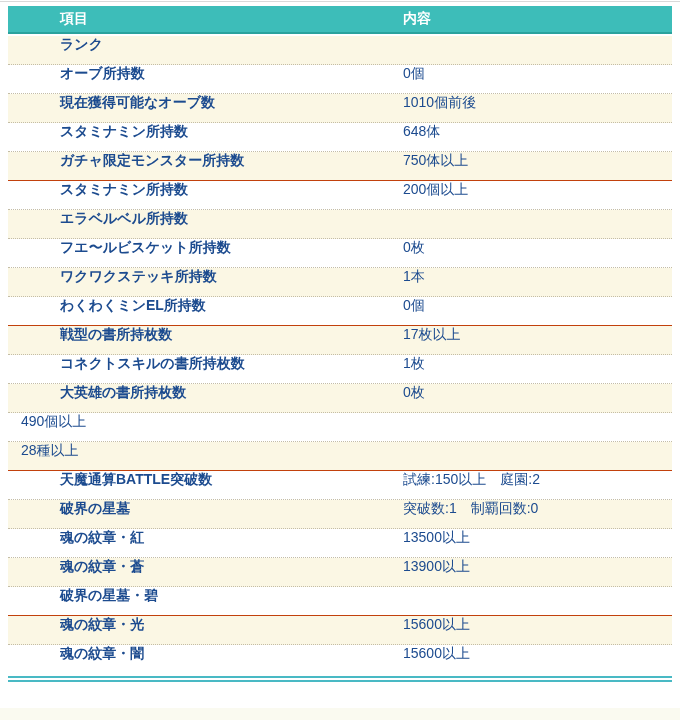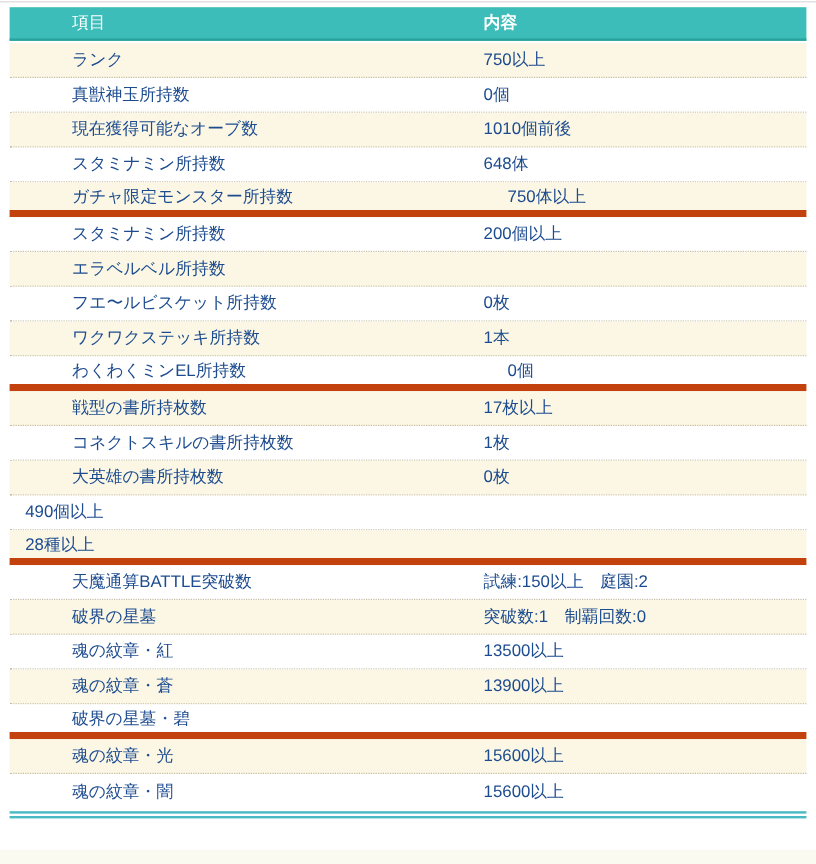--- a/index.html
+++ b/index.html
@@ -29,36 +29,35 @@
     height: 26px;
     background: #3dbdb9;
     border-bottom: 2px solid #2aa29d;
     color: #ffffff;
     font-weight: bold;
     font-size: 14px;
   }
   .rows { margin-top: 2px; }
   .row {
     display: flex;
-    align-items: center;
     height: 29px;
     border-bottom: 1px dotted #c4bda6;
     font-size: 14px;
     color: #1c4b8f;
     box-sizing: border-box;
   }
   .row:nth-child(odd)  { background: #fbf7e4; }
   .row:nth-child(even) { background: #ffffff; }
-  .row.group-end { border-bottom: 6px solid #c2410c; gap: 20px; }
+  .row.group-end { border-bottom: 1px solid #c2410c; }
   .row:last-child { border-bottom: none; }
   .cell-label {
     width: 382px;
     padding-left: 52px;
     box-sizing: border-box;
-    font-weight: normal;
+    font-weight: bold;
     white-space: nowrap;
     overflow: hidden;
   }
   .cell-value {
     flex: 1;
     white-space: nowrap;
     overflow: hidden;
     padding-left: 13px;
   }
   .bottom-rule {
@@ -86,24 +85,23 @@
   <div class="table-wrap">
 
     <div class="thead">
       <div class="cell-label">項目</div>
       <div class="cell-value">内容</div>
     </div>
 
     <div class="rows">
       <div class="row">
         <div class="cell-label">ランク</div>
-        <div class="cell-value">750以上</div>
       </div>
       <div class="row">
-        <div class="cell-label">真獣神玉所持数</div>
+        <div class="cell-label">オーブ所持数</div>
         <div class="cell-value">0個</div>
       </div>
       <div class="row">
         <div class="cell-label">現在獲得可能なオーブ数</div>
         <div class="cell-value">1010個前後</div>
       </div>
       <div class="row">
         <div class="cell-label">スタミナミン所持数</div>
         <div class="cell-value">648体</div>
       </div>

